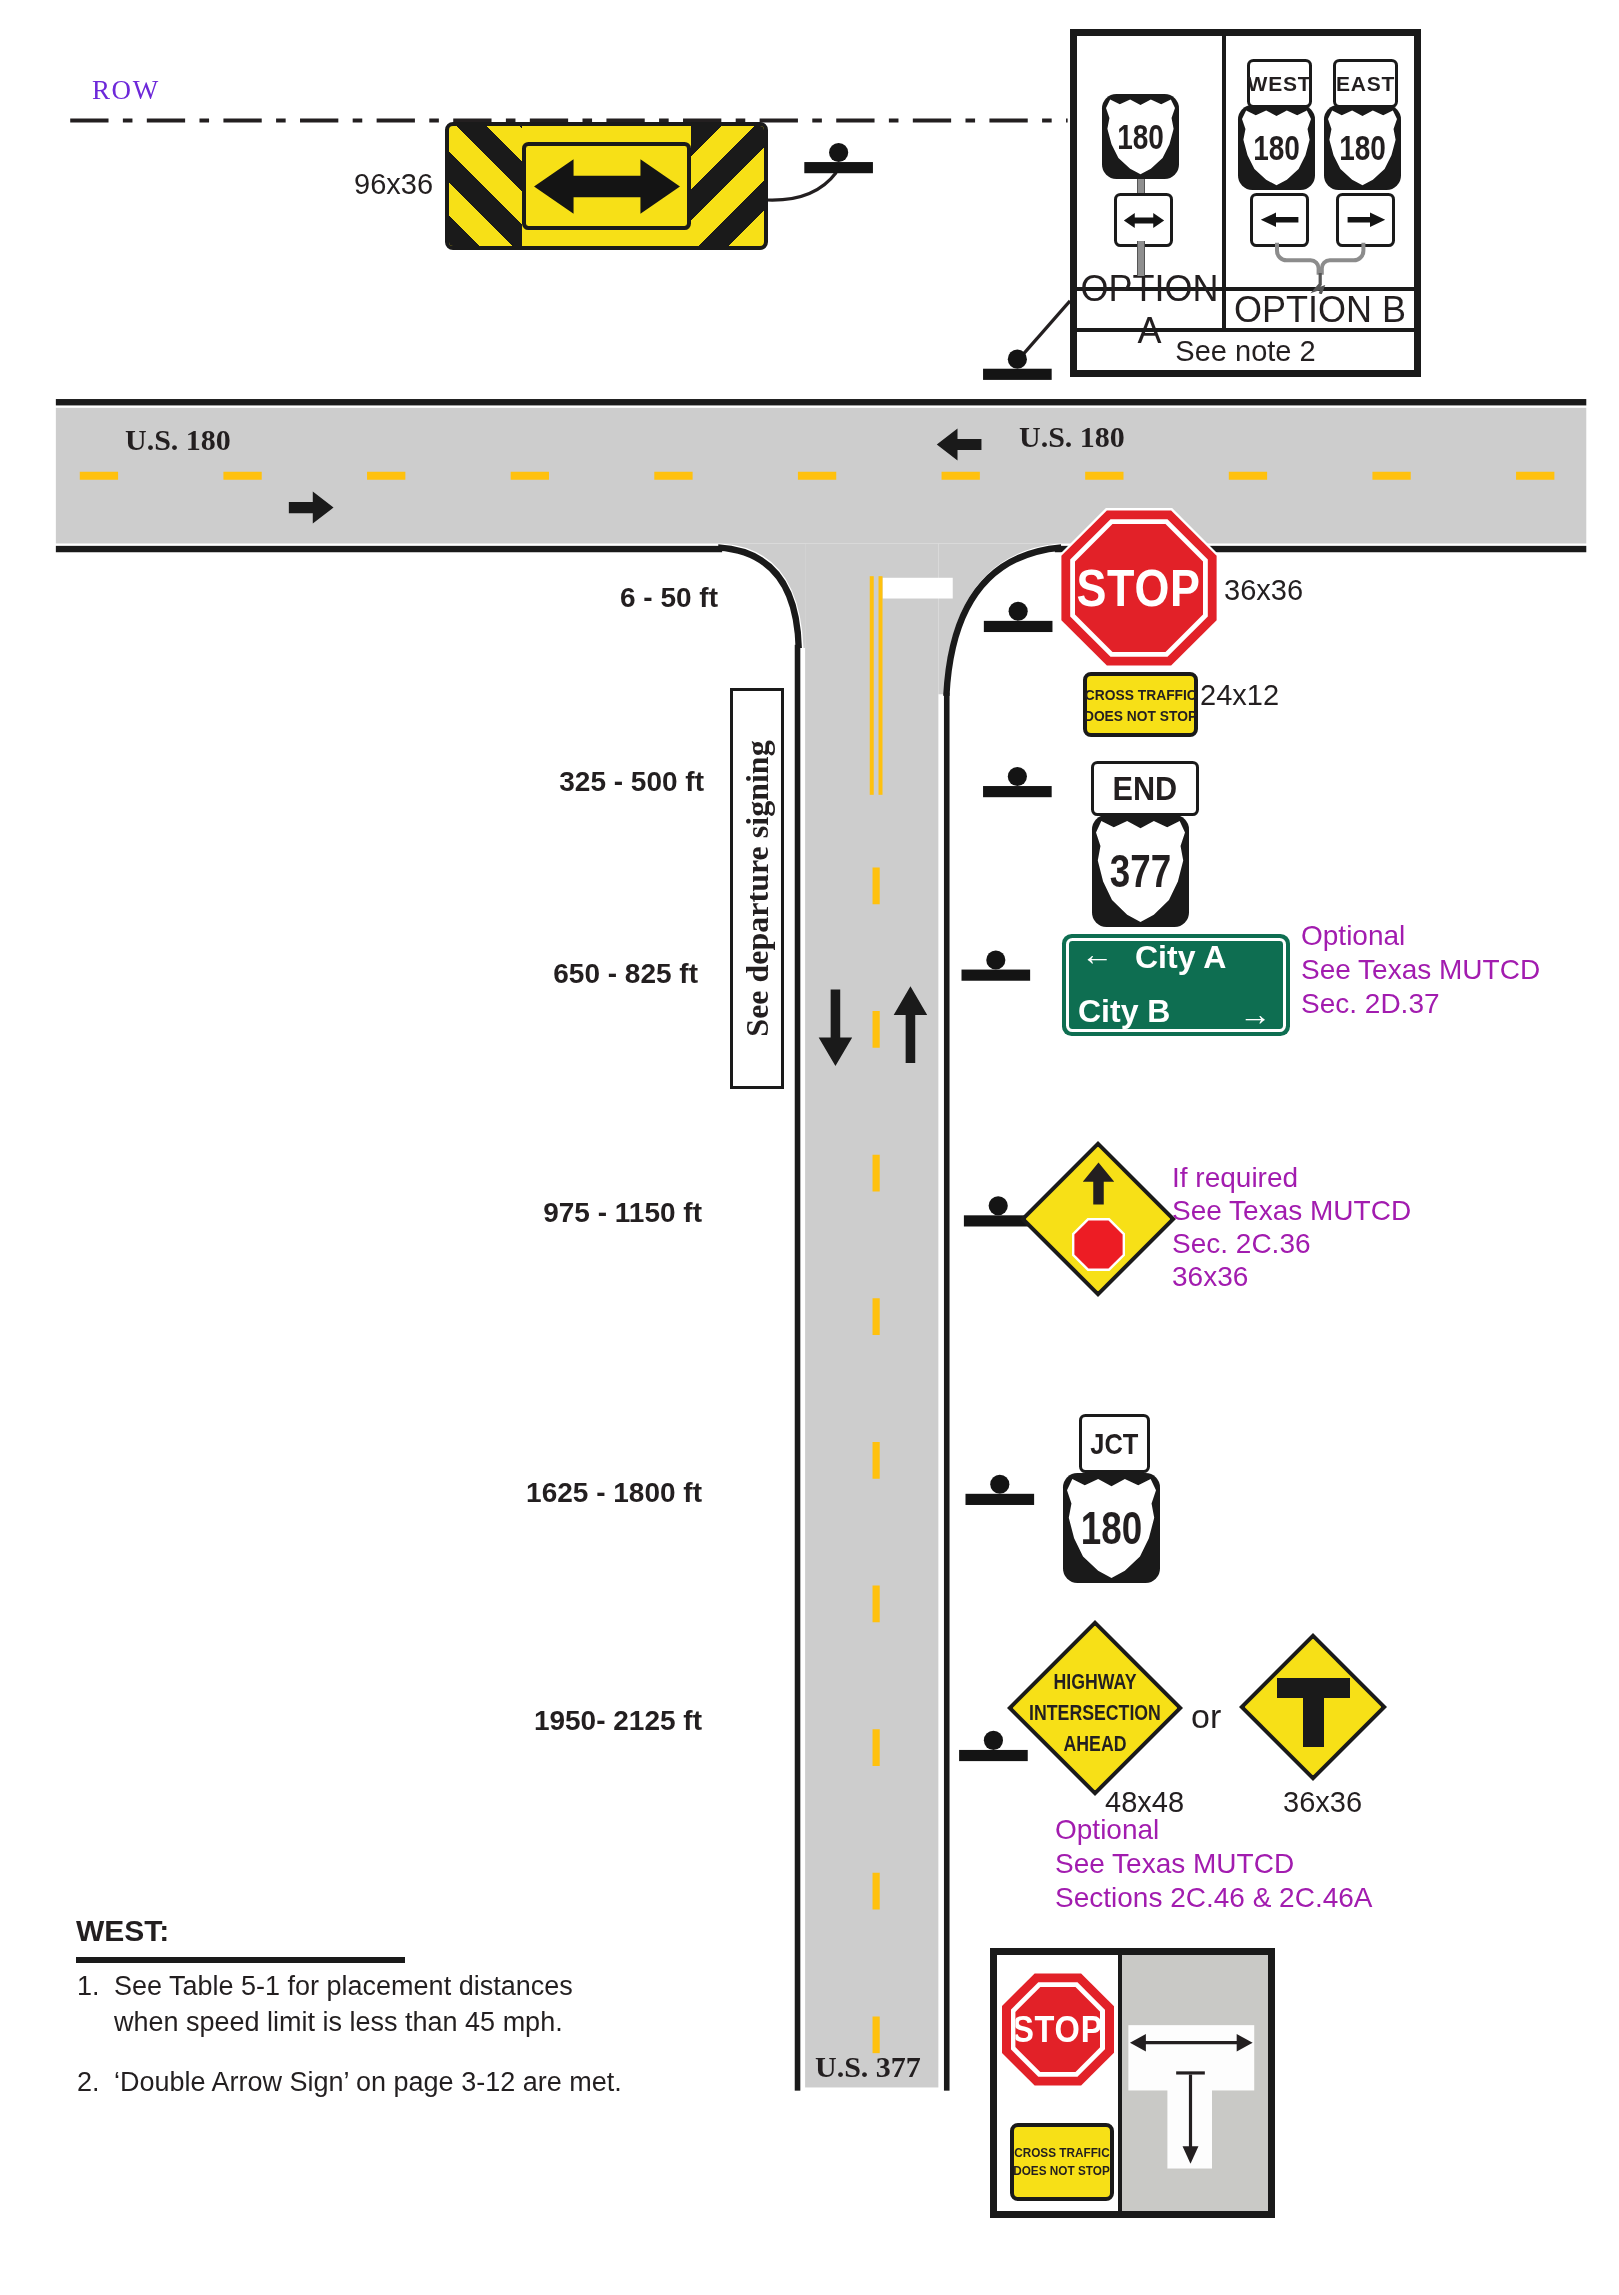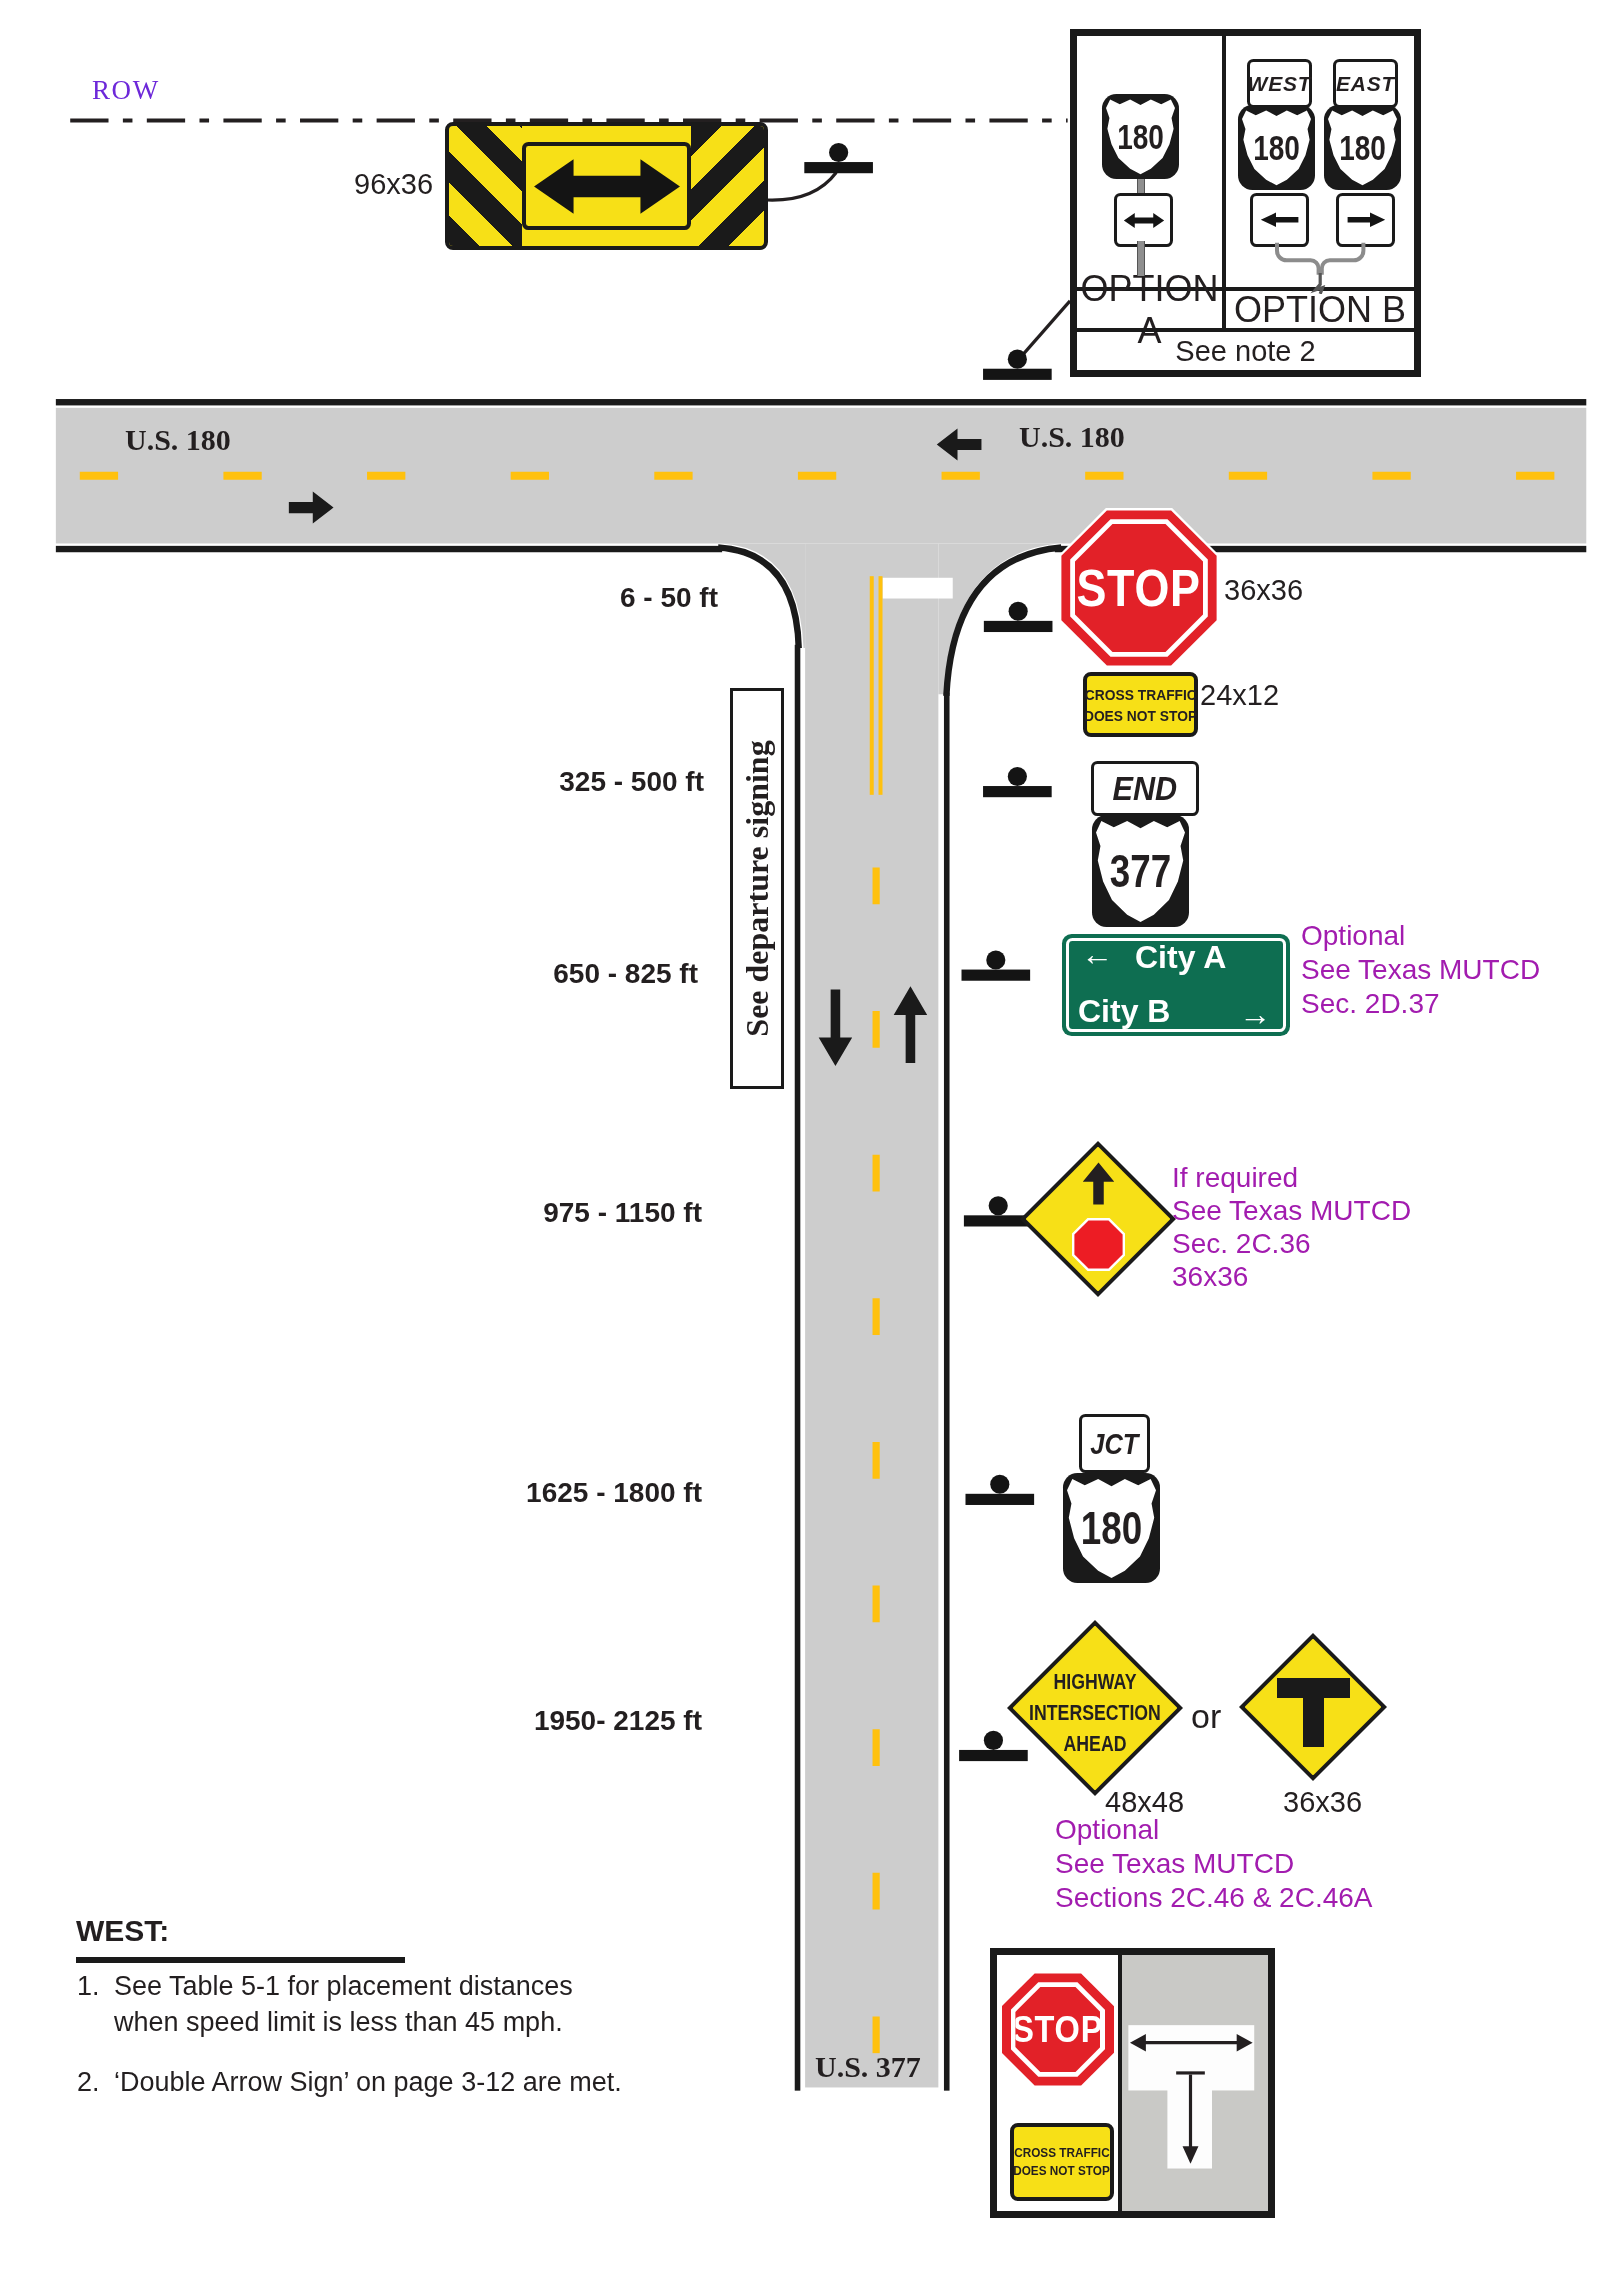--- a/index.html
+++ b/index.html
@@ -31,21 +31,21 @@
   .ob-la{width:145px;border-right:4px solid #1a1a1a;display:flex;align-items:center;justify-content:center;}
   .ob-lb{flex:1;display:flex;align-items:center;justify-content:center;}
   .ob-note{height:38px;border-top:4px solid #1a1a1a;display:flex;align-items:center;justify-content:center;font-size:29px;}
 
   .shield{position:absolute;background:#1a1a1a;border-radius:14.4px;}
   .shield>.sf{position:absolute;inset:4px;background:#fff;
     clip-path:polygon(6% 2%,20% 8%,35% 2%,50% 9%,65% 2%,80% 8%,94% 2%,100% 13%,95% 26%,98% 40%,92% 60%,82% 78%,65% 92%,50% 99%,35% 92%,18% 78%,8% 60%,2% 40%,5% 26%,0% 13%);}
   .shield>.num{position:absolute;inset:0;display:flex;align-items:center;justify-content:center;
     font-weight:700;transform:scaleX(.8);}
   .wplq{position:absolute;background:#fff;border:3.2px solid #1a1a1a;border-radius:6.4px;
-        display:flex;align-items:center;justify-content:center;font-weight:700;font-style:italic;}
+        display:flex;align-items:center;justify-content:center;font-weight:700;}
   .pole{position:absolute;background:#8f8f8f;border-left:0.8px solid #555;border-right:0.8px solid #555;}
 
   #oa-shield{left:25px;top:58px;width:77px;height:85px;} #oa-shield>.num{font-size:35px;}
   #oa-pole1{left:60px;top:143px;width:6.4px;height:14.4px;}
   #oa-plq{left:37px;top:157px;width:53px;height:48px;}
   #oa-pole2{left:60px;top:205px;width:6.4px;height:35px;}
   #ob-wplq{left:170px;top:23px;width:59px;height:43px;font-size:21px;letter-spacing:0.8px;}
   #ob-eplq{left:256px;top:23px;width:59px;height:43px;font-size:21px;letter-spacing:0.8px;}
   #ob-wsh{left:161px;top:69px;width:77px;height:85px;} #ob-wsh>.num{font-size:35px;}
   #ob-esh{left:247px;top:69px;width:77px;height:85px;} #ob-esh>.num{font-size:35px;}

